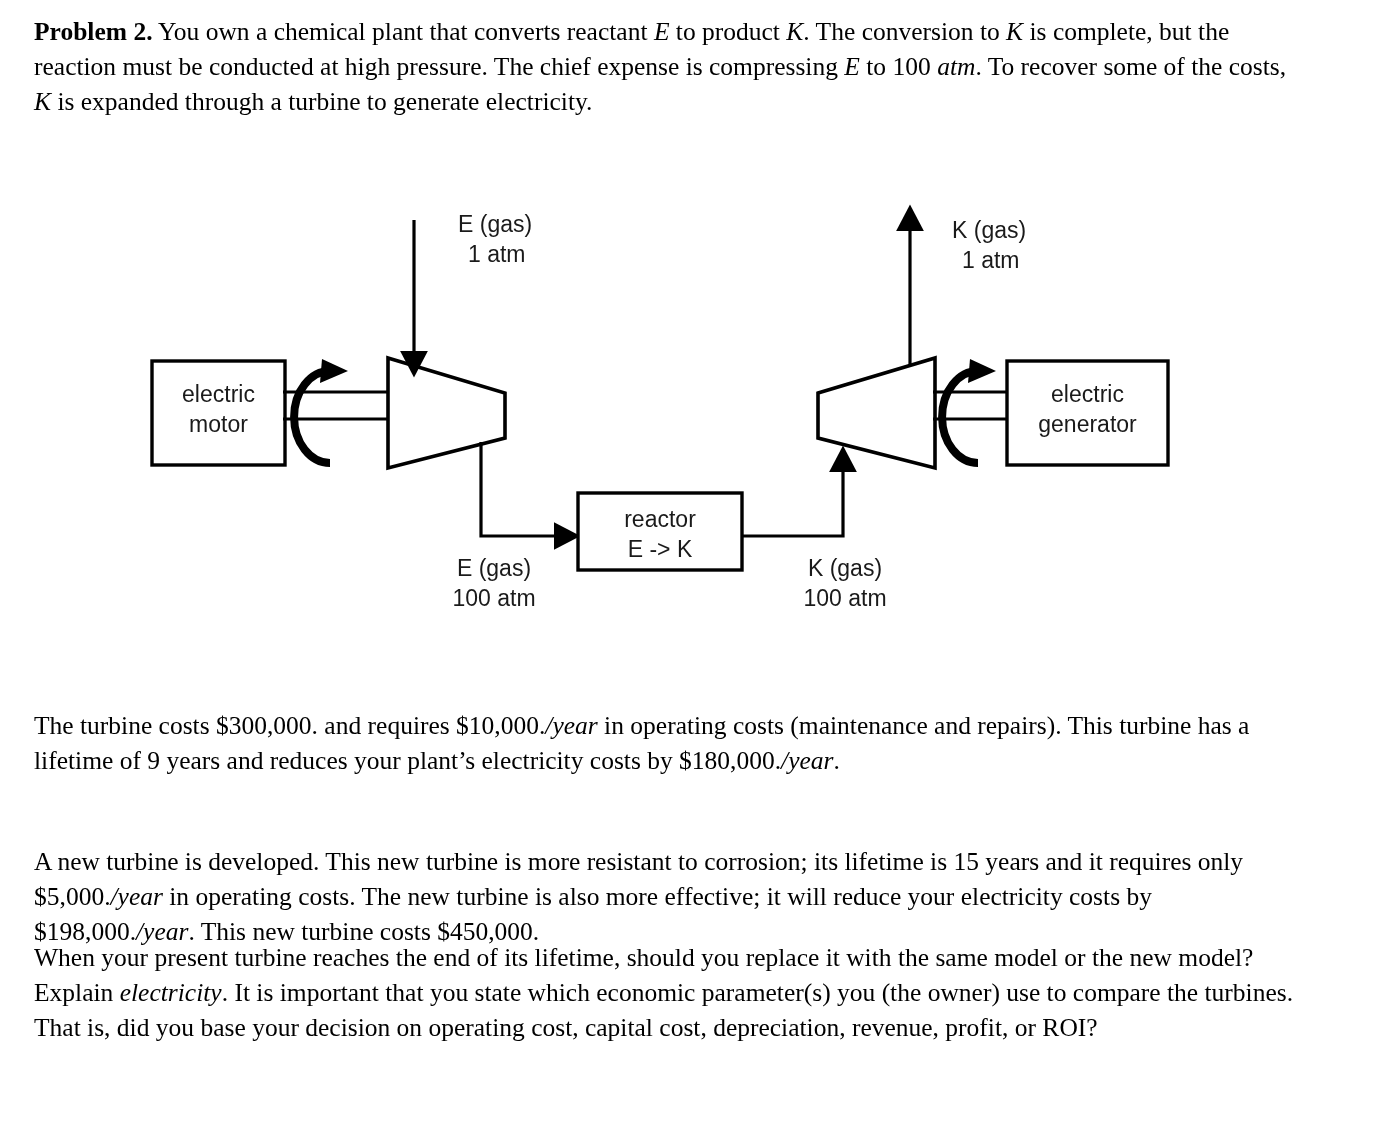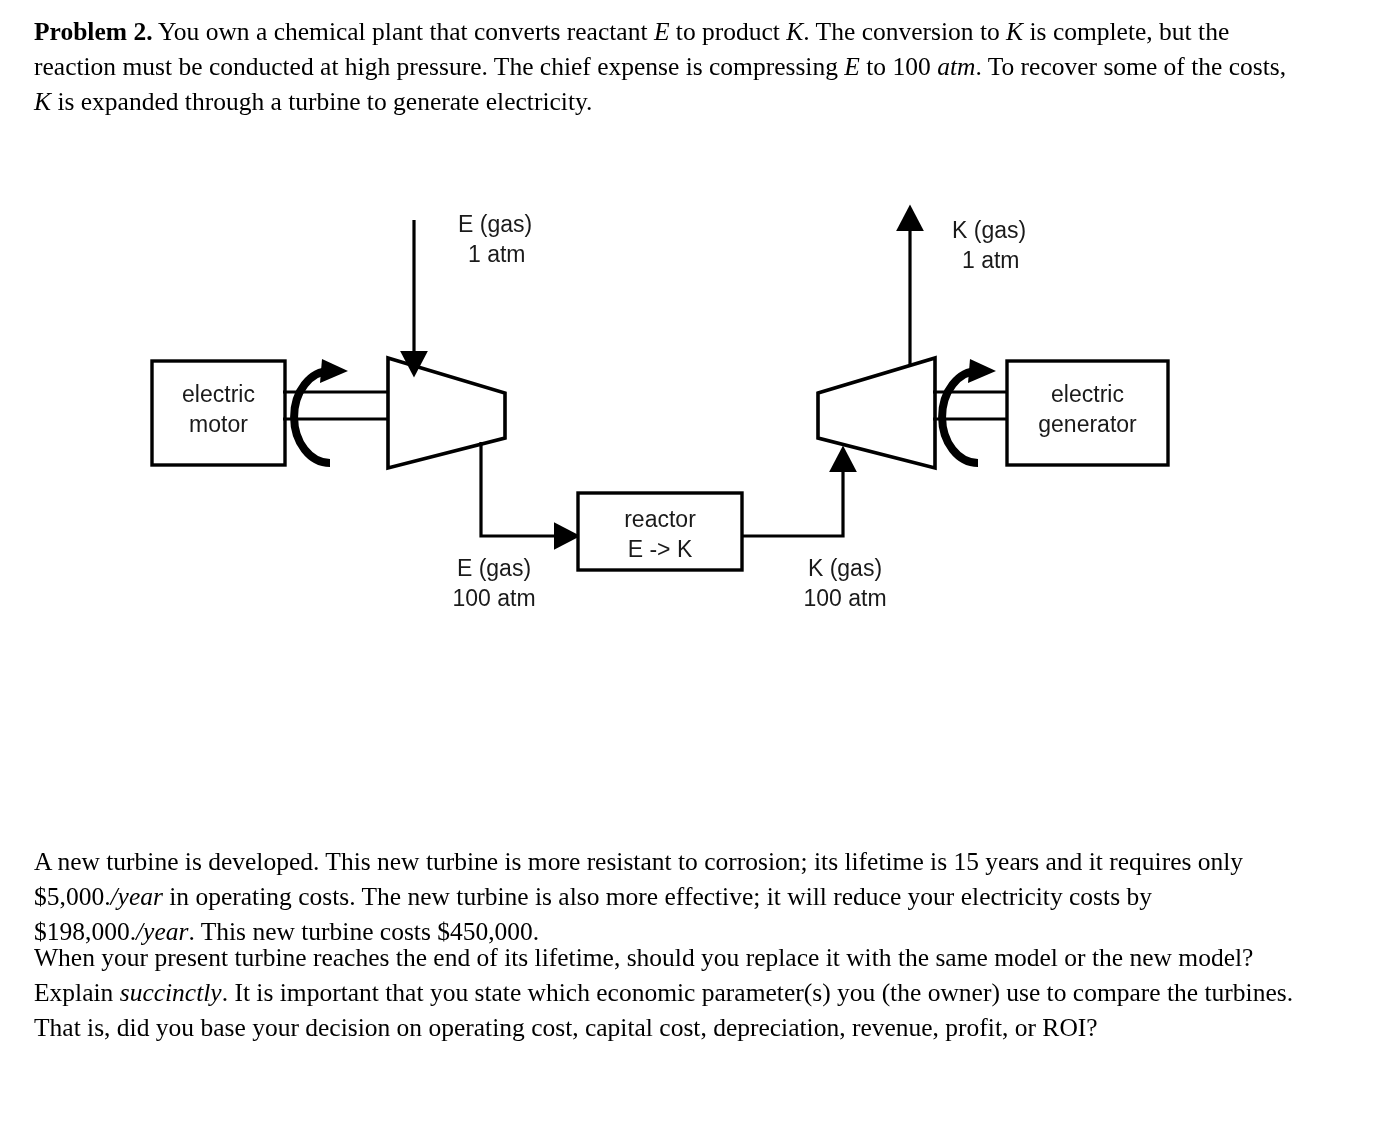--- a/index.html
+++ b/index.html
@@ -149,22 +149,25 @@
       </g>
 
       <g>
         <rect x="1007" y="181" width="161" height="104" fill="#ffffff" stroke="#000000" stroke-width="3.4"></rect>
         <text class="dg-box-label" x="1087.5" y="222" text-anchor="middle">electric</text>
         <text class="dg-box-label" x="1087.5" y="252" text-anchor="middle">generator</text>
       </g>
     </svg>
   </div>
 
+  <div class="prose para-costs">
+    <p>The turbine costs $300,000. and requires $10,000.<i class="em">/year</i> in operating costs (maintenance and repairs). This turbine has a lifetime of 9 years and reduces your plant’s electricity costs by $180,000.<i class="em">/year</i>.</p>
+  </div>
 
   <div class="prose para-new">
     <p>A new turbine is developed. This new turbine is more resistant to corrosion; its lifetime is 15 years and it requires only $5,000.<i class="em">/year</i> in operating costs. The new turbine is also more effective; it will reduce your electricity costs by $198,000.<i class="em">/year</i>. This new turbine costs $450,000.</p>
   </div>
 
   <div class="prose para-q">
-    <p>When your present turbine reaches the end of its lifetime, should you replace it with the same model or the new model? Explain <i class="em">succinctly</i>. It is important that you state which economic parameter(s) you (the owner) use to compare the turbines. That is, did you base your decision on operating cost, capital cost, depreciation, revenue, profit, or ROI?</p>
+    <p>When your present turbine reaches the end of its lifetime, should you replace it with the same model or the new model? Explain <i class="em">electricity</i>. It is important that you state which economic parameter(s) you (the owner) use to compare the turbines. That is, did you base your decision on operating cost, capital cost, depreciation, revenue, profit, or ROI?</p>
   </div>
 
 </div>
 
 </body></html>

